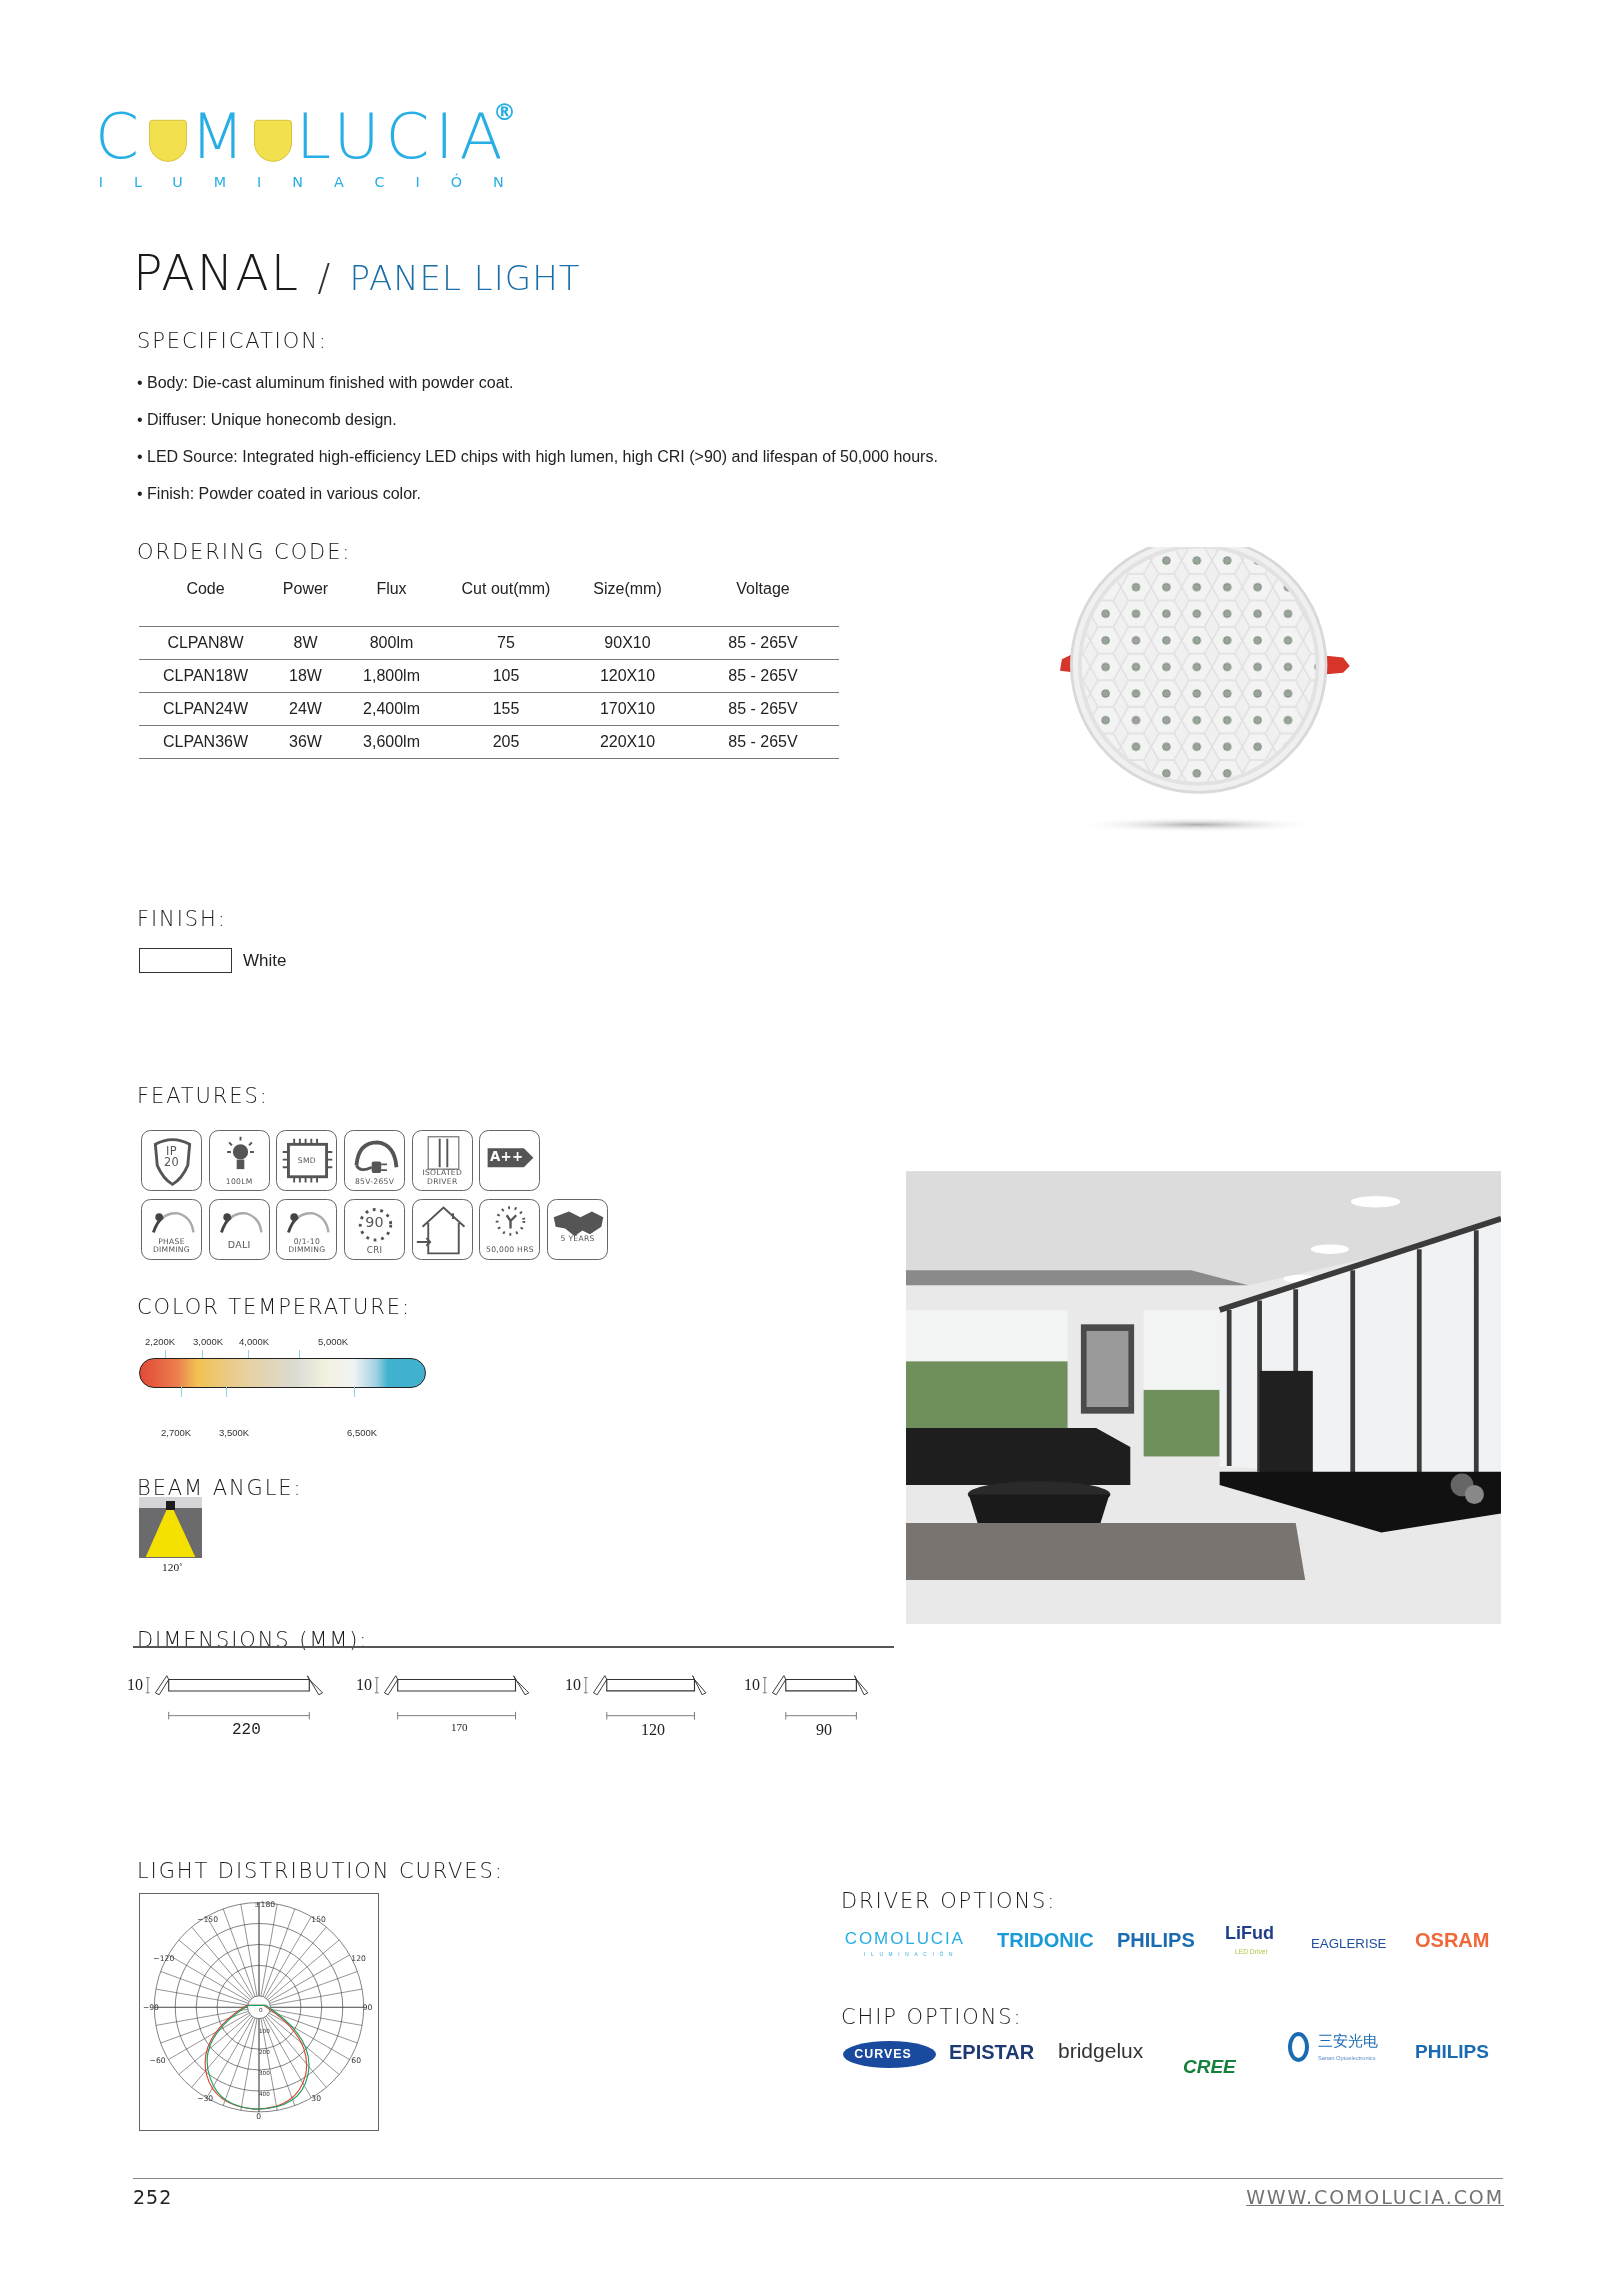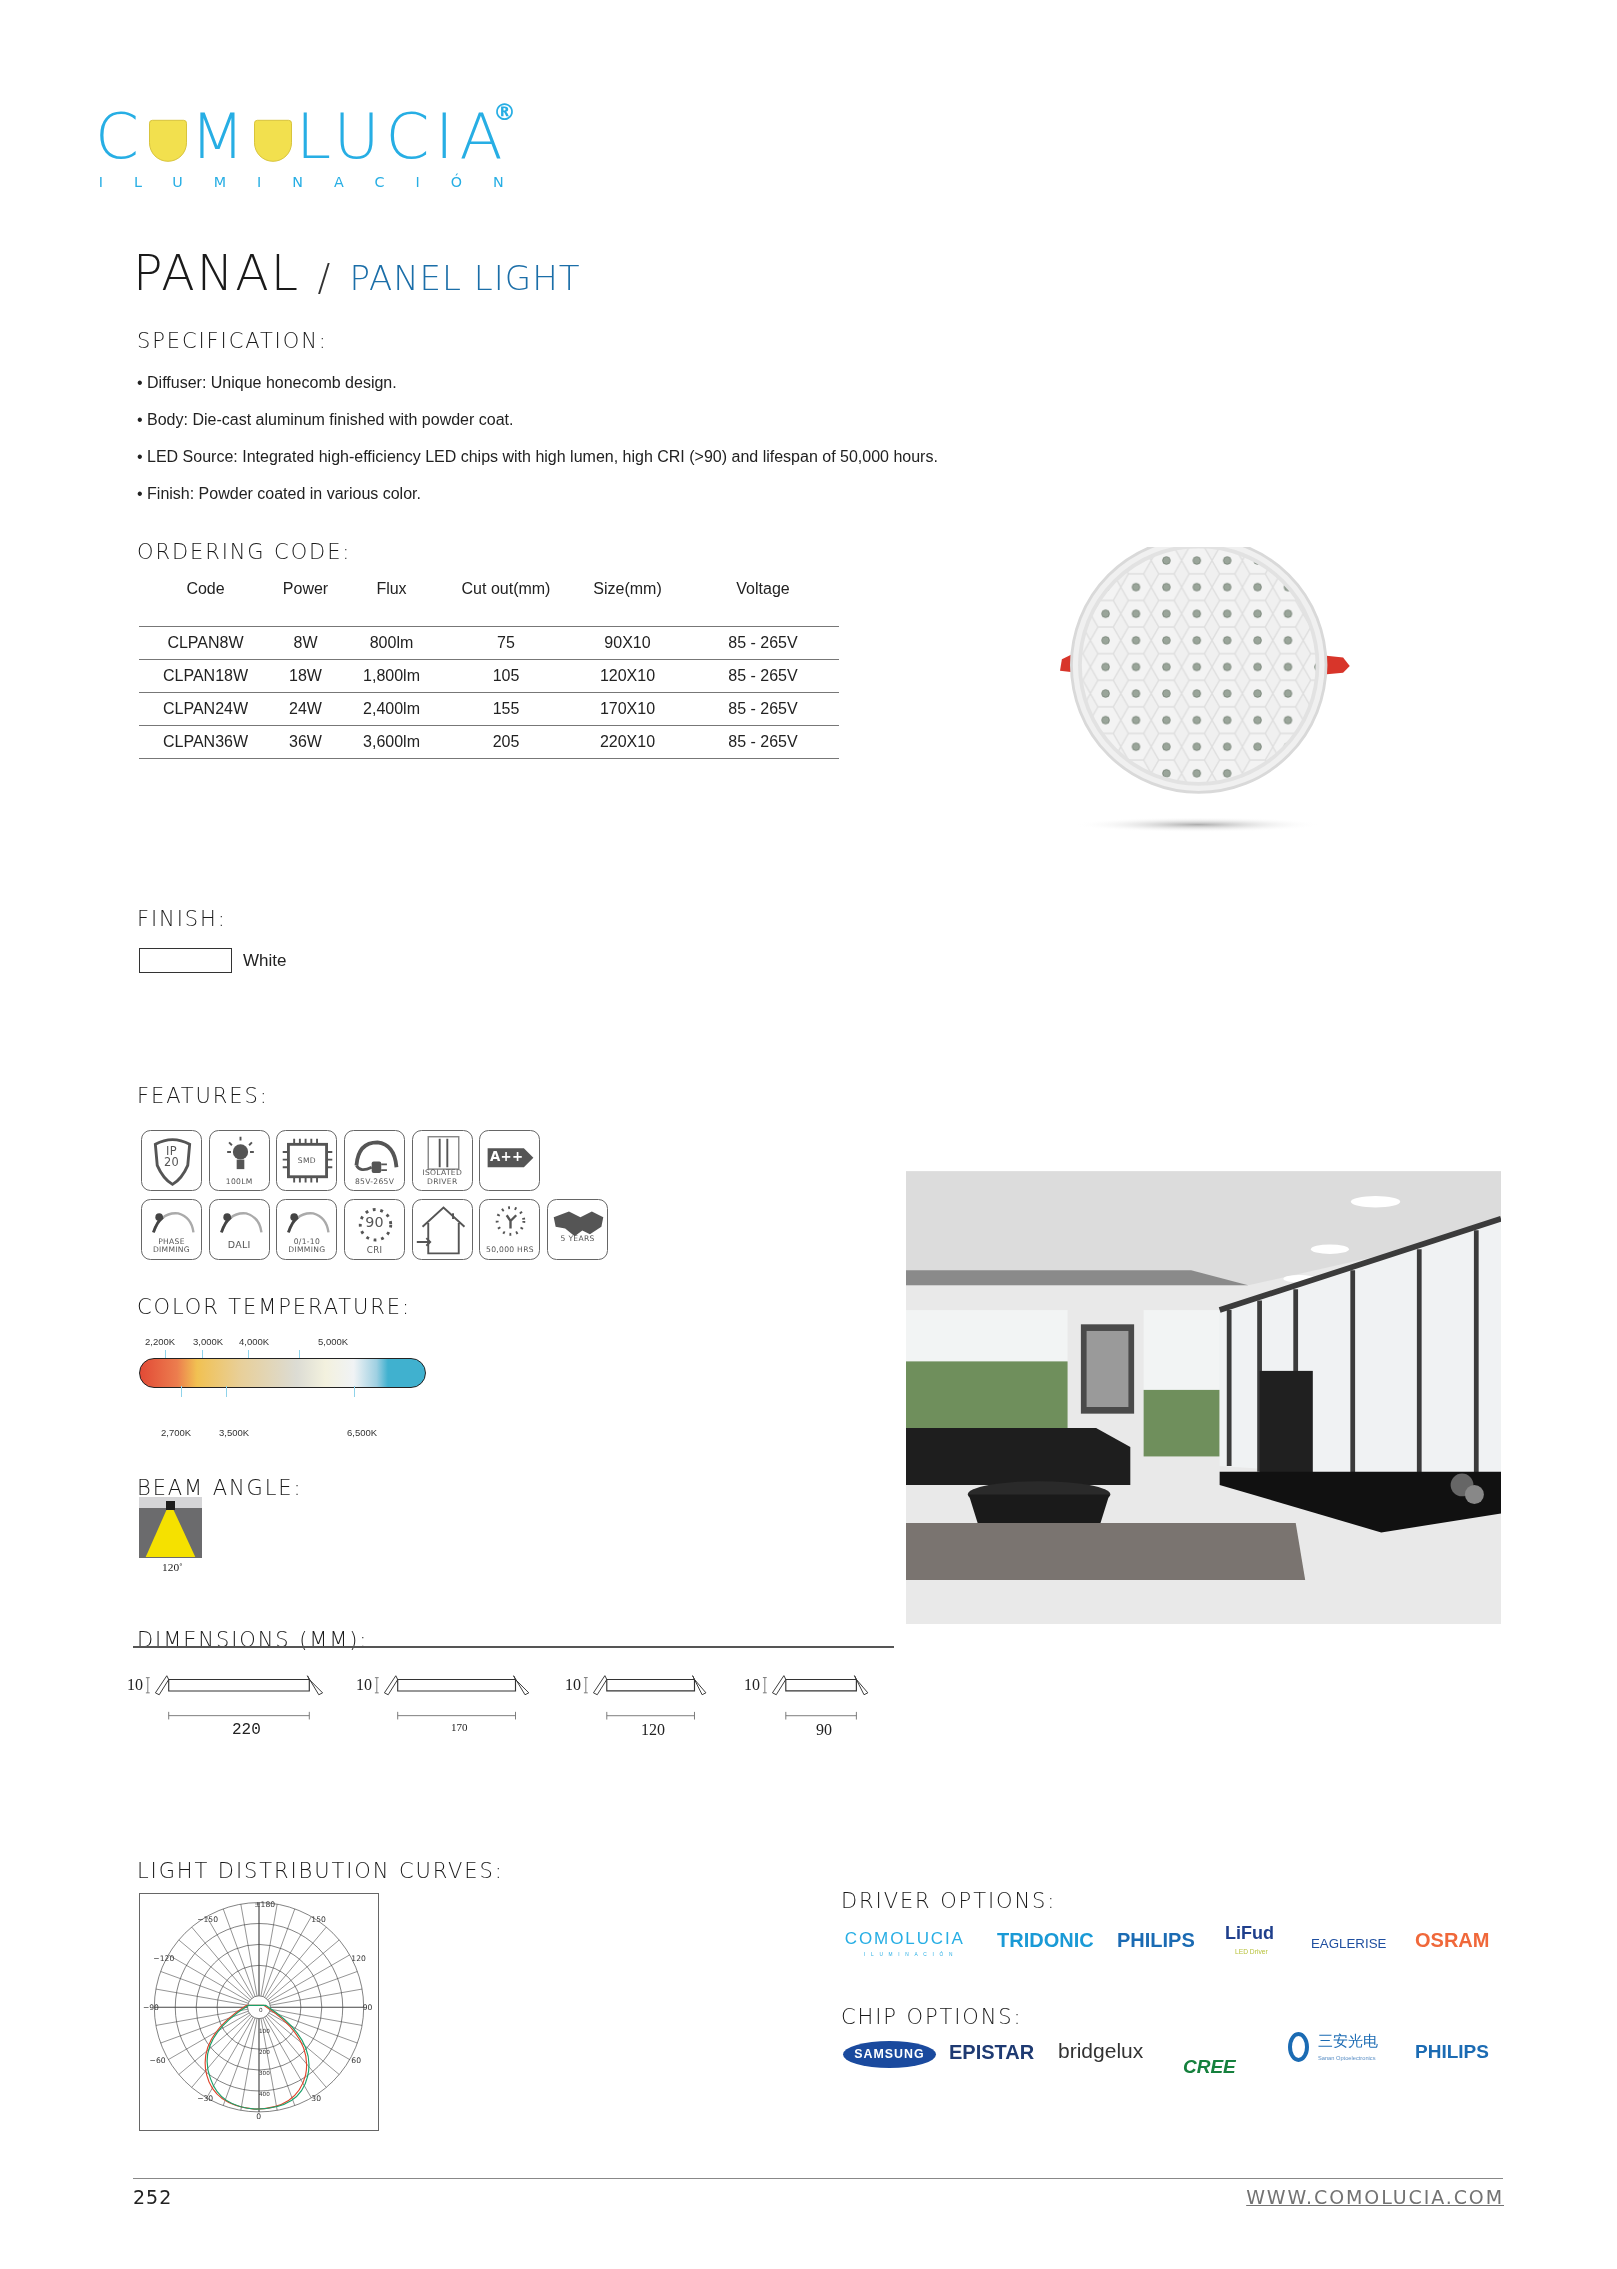--- a/index.html
+++ b/index.html
@@ -87,22 +87,22 @@
 </div>
 
 <div class="abs title">
   <span>PANAL</span>
   <span class="sep">/</span>
   <span class="sub">PANEL LIGHT</span>
 </div>
 
 <div class="abs section-h" style="left:137px; top:329px;text-align:right;">SPECIFICATION:</div>
 <ul class="abs spec-list">
+  <li>Body: Die-cast aluminum finished with powder coat.</li>
   <li>Diffuser: Unique honecomb design.</li>
-  <li>Body: Die-cast aluminum finished with powder coat.</li>
   <li>LED Source: Integrated high-efficiency LED chips with high lumen, high CRI (&gt;90) and lifespan of 50,000 hours.</li>
   <li>Finish: Powder coated in various color.</li>
 </ul>
 
 <div class="abs section-h" style="left:137px; top:540px;">ORDERING CODE:</div>
 <table class="abs order">
   <thead>
     <tr>
       <th class="c1">Code</th>
       <th class="c2">Power</th>
@@ -451,21 +451,21 @@
   <span class="brand" style="left:276px; top:5.7px; color:#1b6bb3; font-size:20px;">PHILIPS</span>
   <span class="brand" style="left:384px; top:0; color:#1f3f8c; font-size:18px;">LiFud</span>
   <span class="brand" style="left:394px; top:25px; color:#b8c23c; font-weight:normal; font-size:6.7px;">LED Driver</span>
   <span class="brand" style="left:470px; top:13.3px; color:#1f4fa0; font-weight:normal; font-size:13.3px;">EAGLERISE</span>
   <span class="brand" style="left:574px; top:5.7px; color:#f0683a; font-size:20px;">OSRAM</span>
 </div>
 
 <div class="abs section-h" style="left:841px; top:2005px;">CHIP OPTIONS:</div>
 <div class="abs" style="left:841px; top:2026px; width:666px; height:57px;">
   <div class="abs" style="left:1.9px; top:15px; width:93px; height:27px; background:#1a4a9e; border-radius:50%;"></div>
-  <span class="brand" style="left:13.3px; top:21px; color:#ffffff; font-size:12.4px; letter-spacing:1px;">SAMSUNG</span>
+  <span class="brand" style="left:13.3px; top:21px; color:#ffffff; font-size:12.4px; letter-spacing:1px;">CURVES</span>
   <span class="brand" style="left:108px; top:15px; color:#1e3a72; font-weight:bold; font-size:20px; font-family:'Liberation Sans Narrow','Liberation Sans',sans-serif;">EPISTAR</span>
   <span class="brand" style="left:217px; top:13.3px; color:#333; font-weight:normal; font-size:21px;">bridgelux</span>
   <span class="brand" style="left:342px; top:30px; color:#15803d; font-size:19px; font-style:italic;">CREE</span>
   <div class="abs" style="left:447px; top:5.7px; width:21px; height:30px; border-radius:50%; border:4.8px solid #1b6bb3;"></div>
   <span class="brand" style="left:477px; top:5.7px; color:#1b6bb3; font-weight:normal; font-size:15px;">三安光电</span>
   <span class="brand" style="left:477px; top:28.5px; color:#5b8fc5; font-weight:normal; font-size:5.7px;">Sanan Optoelectronics</span>
   <span class="brand" style="left:574px; top:15px; color:#1b6bb3; font-size:19px;">PHILIPS</span>
 </div>
 
 <div class="abs footer-rule"></div>

